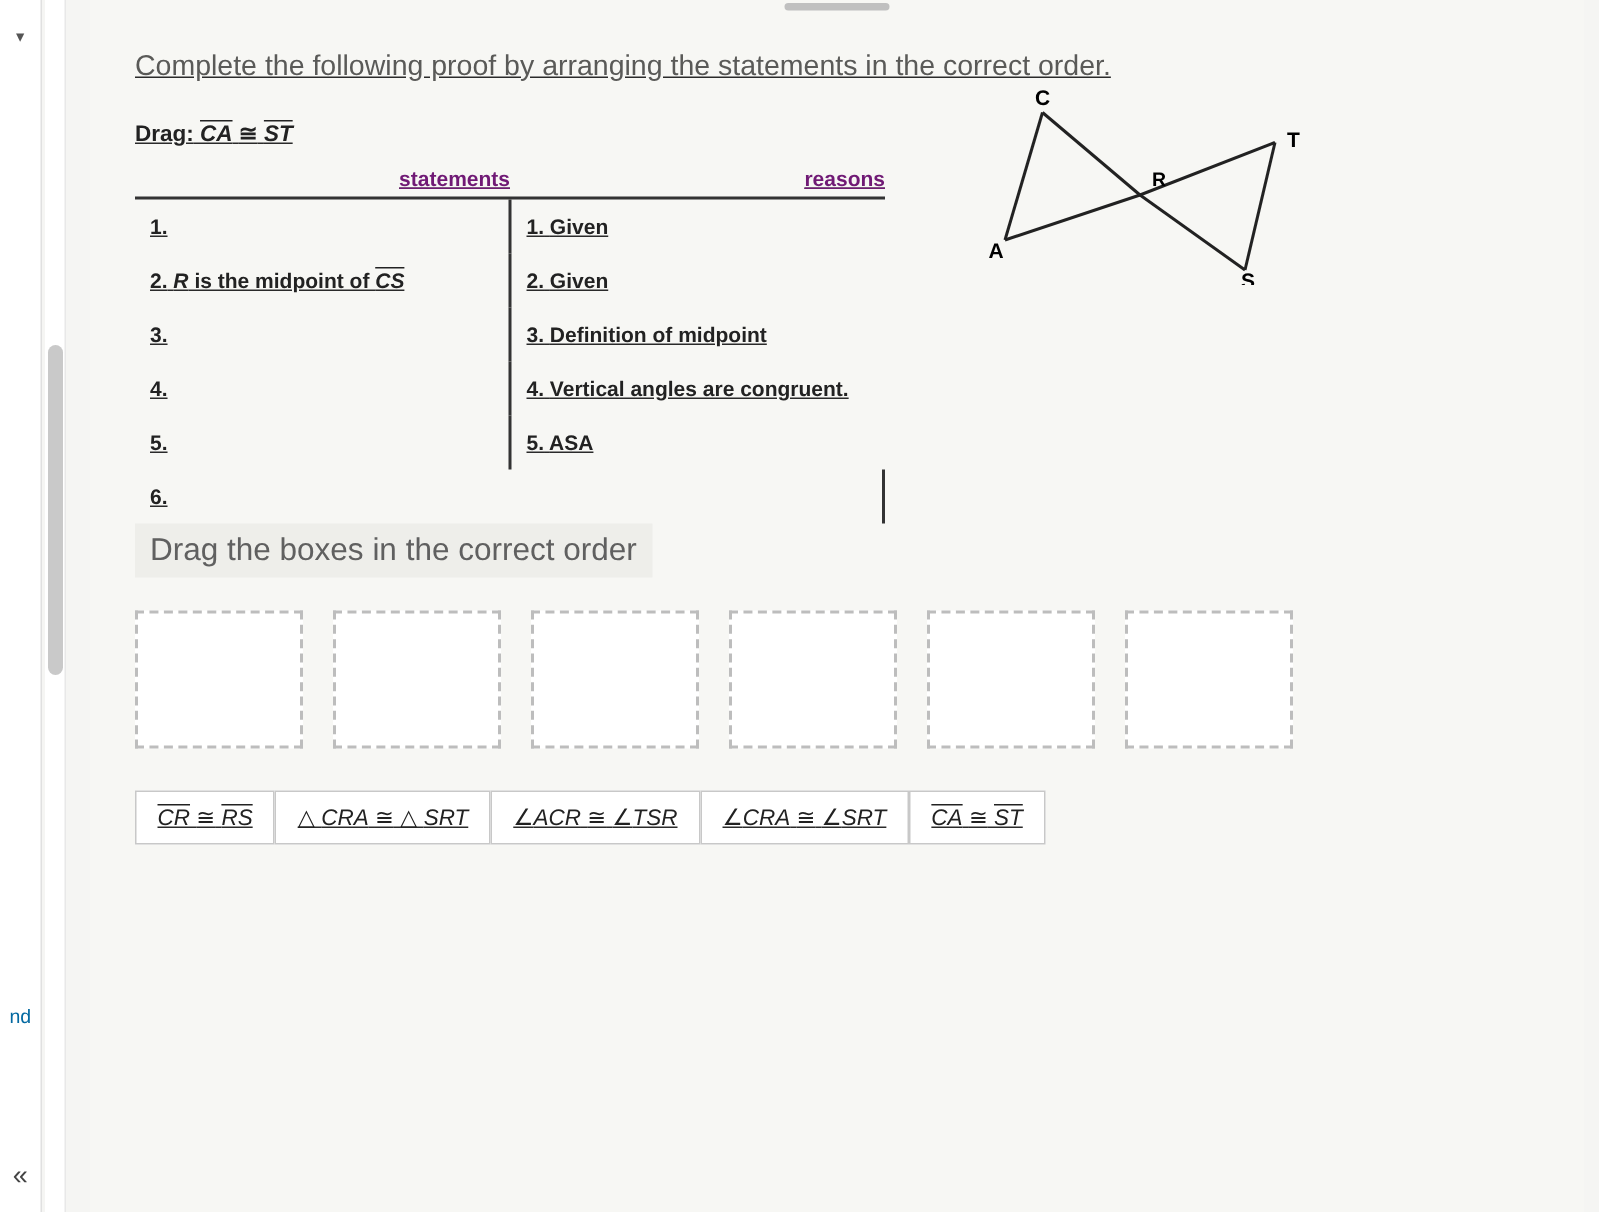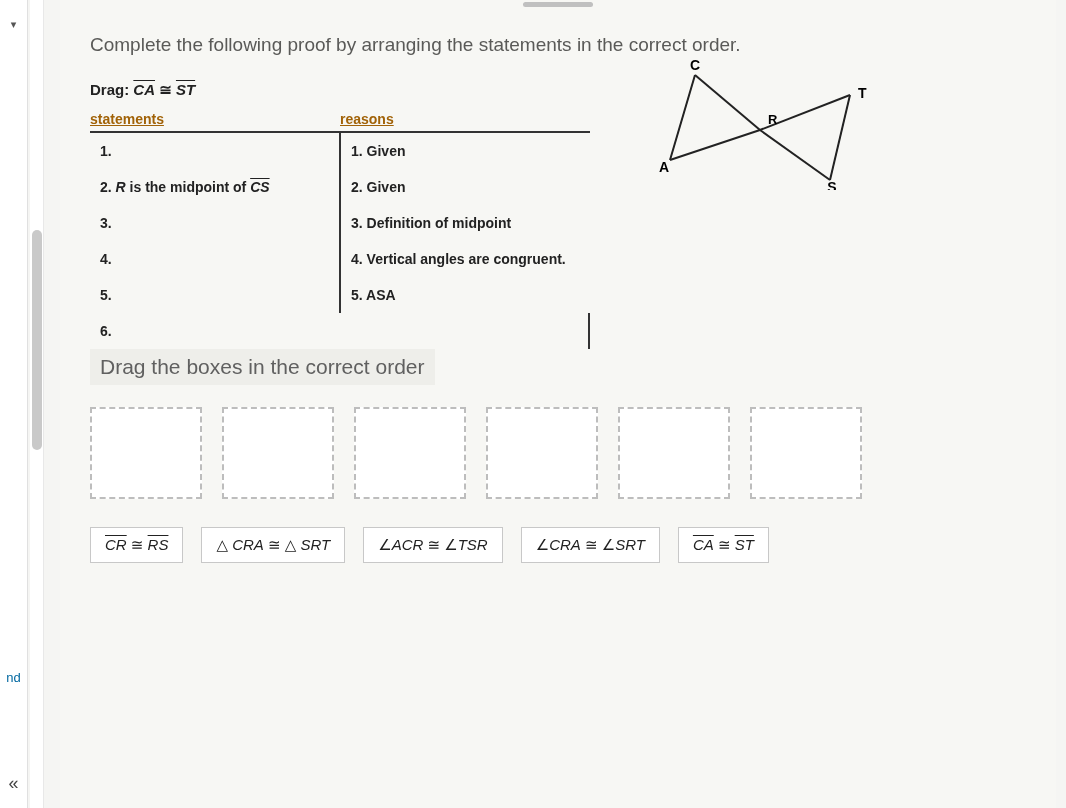--- a/index.html
+++ b/index.html
@@ -37,20 +37,21 @@
     position:absolute; left:2px; width:10px;
     top: 230px; height: 220px;
     background:#c9c9c9;
     border-radius:5px;
   }
   .main {
     position: absolute;
     left: 60px; right: 10px; top: 0; bottom: 0;
     background: #f7f7f4;
     padding: 18px 30px 19px 30px;
+    text-decoration: underline;
   }
   .top-handle {
     position:absolute; top:2px; left:50%; transform:translateX(-50%);
     width:70px;height:5px;background:#c0c0c0;border-radius:3px;
   }
   .instruction {
     font-size: 19px;
     color: #5a5a58;
     margin-top: 16px;
     margin-bottom: 22px;
@@ -68,22 +69,22 @@
   }
   .proof-left { flex: 0 0 520px; }
   .proof-table {
     margin-top: 6px;
     width: 500px;
   }
   .proof-head {
     display:flex; border-bottom:2px solid #333;
   }
   .proof-head .col {
-    flex:1; text-align:left; padding:4px 0;
-    font-size:14px; color:#a16207; font-weight:bold;
+    flex:1; text-align:right; padding:4px 0;
+    font-size:14px; color:#701a75; font-weight:bold;
     text-decoration: underline;
   }
   .proof-head .col:first-child { border-right: none; }
   .proof-body .row {
     display:flex;
   }
   .proof-body .row .cell {
     flex:1; padding:10px 10px; font-size:14px; color:#222;
     font-weight:bold;
   }
@@ -103,21 +104,21 @@
   }
   .drop-row {
     display:flex; gap:20px; margin-top:22px;
   }
   .drop-slot {
     width: 112px; height: 92px;
     border: 2px dashed #bdbdbd;
     background:#fff;
   }
   .tiles-row {
-    display:flex; gap:18px; margin-top:28px; align-items:flex-end;
+    display:flex; margin-top:28px; align-items:flex-end;
   }
   .tile {
     border:1px solid #c8c8c8;
     background:#fff;
     padding: 8px 14px;
     font-size:15px;
     color:#222;
     white-space:nowrap;
     cursor:grab;
   }

